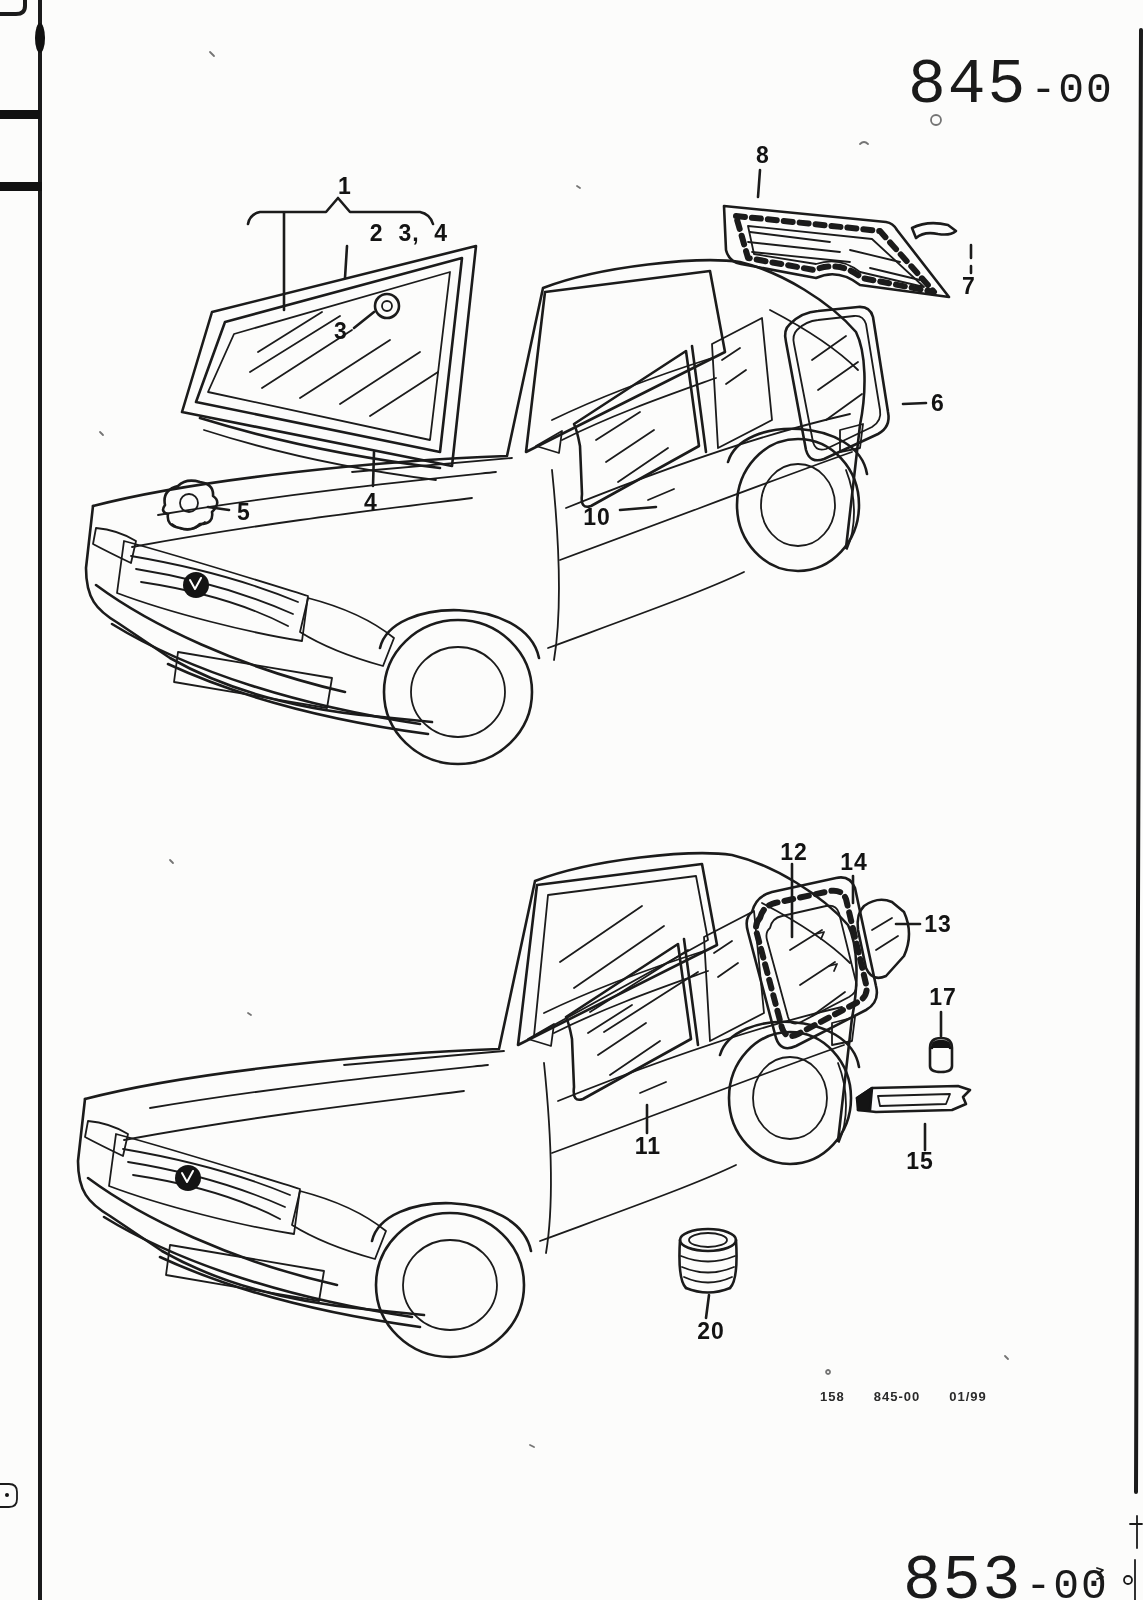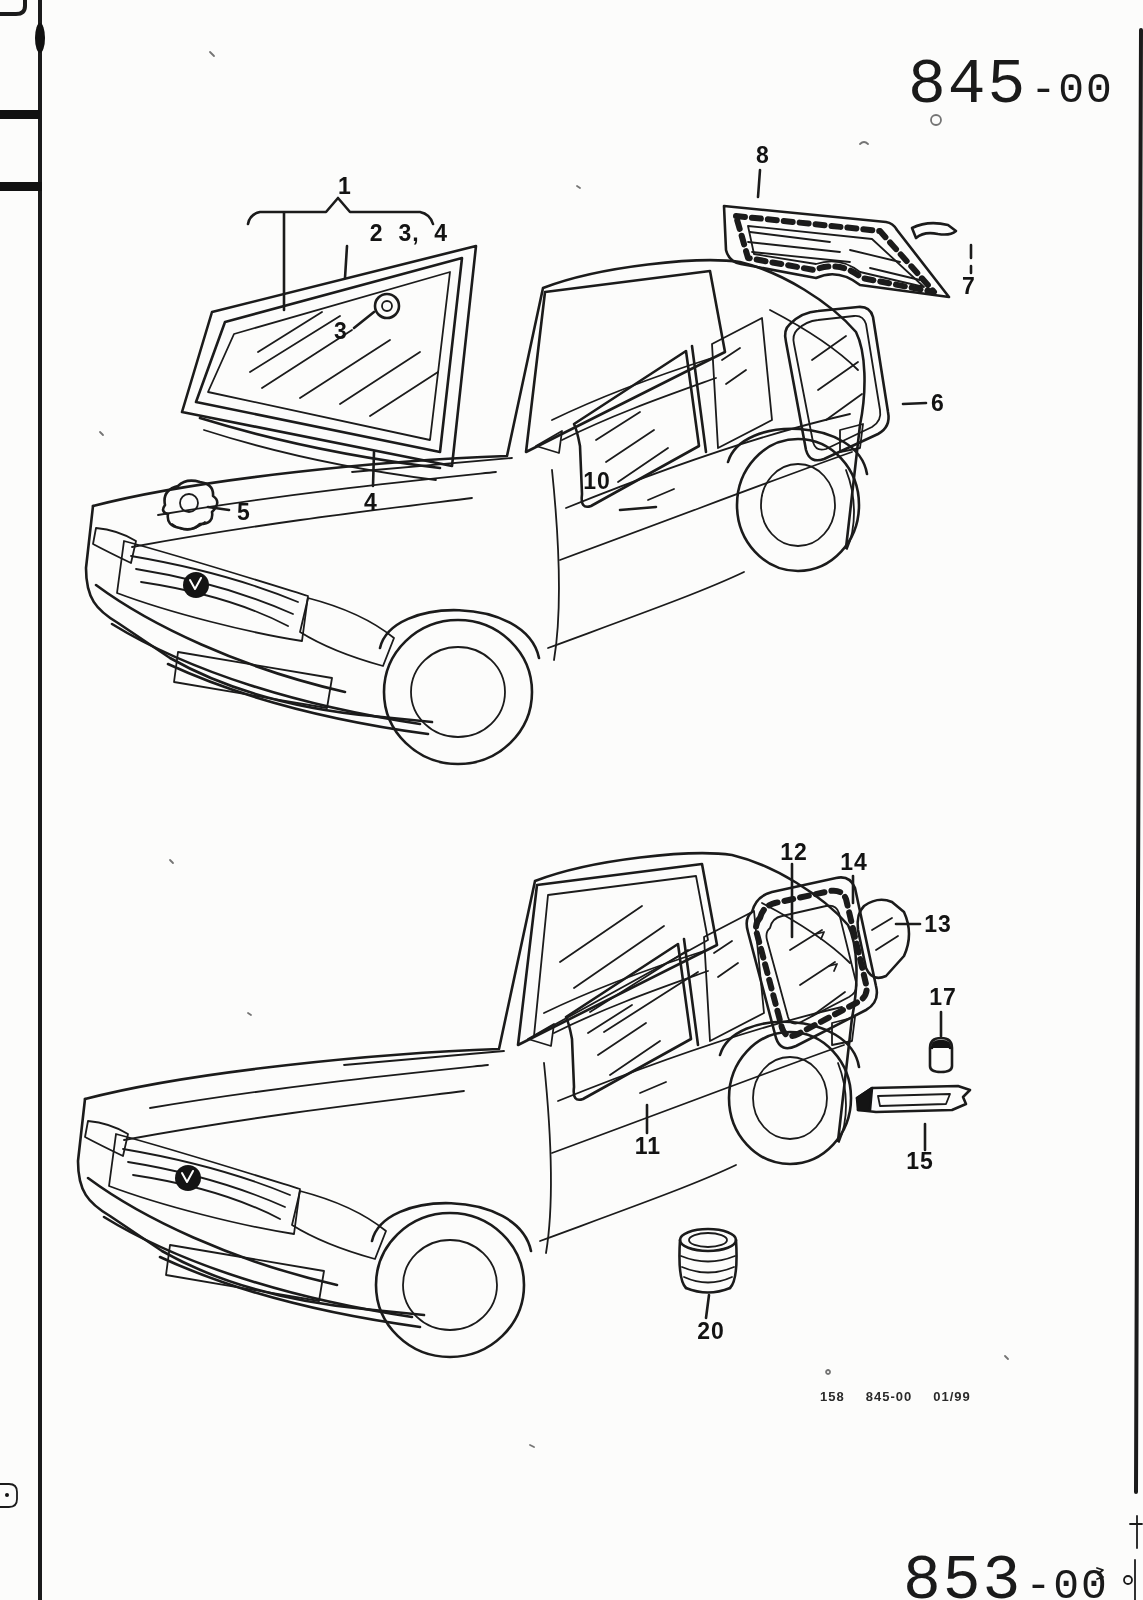--- a/index.html
+++ b/index.html
@@ -20,21 +20,21 @@
     font-weight:700;font-size:23px;letter-spacing:1px;
     white-space:pre;color:#131313;z-index:5;
   }
   .code{
     position:absolute;display:flex;align-items:baseline;z-index:5;
     color:#1a1a1a;letter-spacing:2px;font-family:Liberation Mono, monospace;
   }
   .code .main{font-size:63px;font-weight:400;}
   .code .suffix{font-size:43px;font-weight:400;margin-left:3px;text-align:center;}
   .footnote{
-    position:absolute;left:820px;top:1389px;display:flex;gap:21px;
+    position:absolute;left:820px;top:1389px;display:flex;gap:29px;
     font-size:13px;font-weight:700;letter-spacing:1px;color:#2a2a2a;z-index:5;
   }
 </style>
 </head>
 <body>
 
 <div class="page">
 
   <svg class="canvas art" width="1143" height="1600" viewBox="0 0 1143 1600">
 
@@ -239,21 +239,21 @@
   </div>
 
   <div class="callout" style="left:345px;top:186px;">1</div>
   <div class="callout" style="left:381px;top:233px;margin-left:28px;">2  3,  4</div>
   <div class="callout" style="left:341px;top:331px;">3</div>
   <div class="callout" style="left:371px;top:502px;">4</div>
   <div class="callout" style="left:244px;top:512px;">5</div>
   <div class="callout" style="left:938px;top:403px;">6</div>
   <div class="callout" style="left:969px;top:286px;">7</div>
   <div class="callout" style="left:763px;top:155px;">8</div>
-  <div class="callout" style="left:597px;top:481px;">10</div>
+  <div class="callout" style="left:597px;top:517px;">10</div>
 
   <div class="callout" style="left:648px;top:1146px;">11</div>
   <div class="callout" style="left:794px;top:852px;">12</div>
   <div class="callout" style="left:938px;top:924px;">13</div>
   <div class="callout" style="left:854px;top:862px;">14</div>
   <div class="callout" style="left:920px;top:1161px;">15</div>
   <div class="callout" style="left:943px;top:997px;">17</div>
   <div class="callout" style="left:711px;top:1331px;">20</div>
 
 </div>

